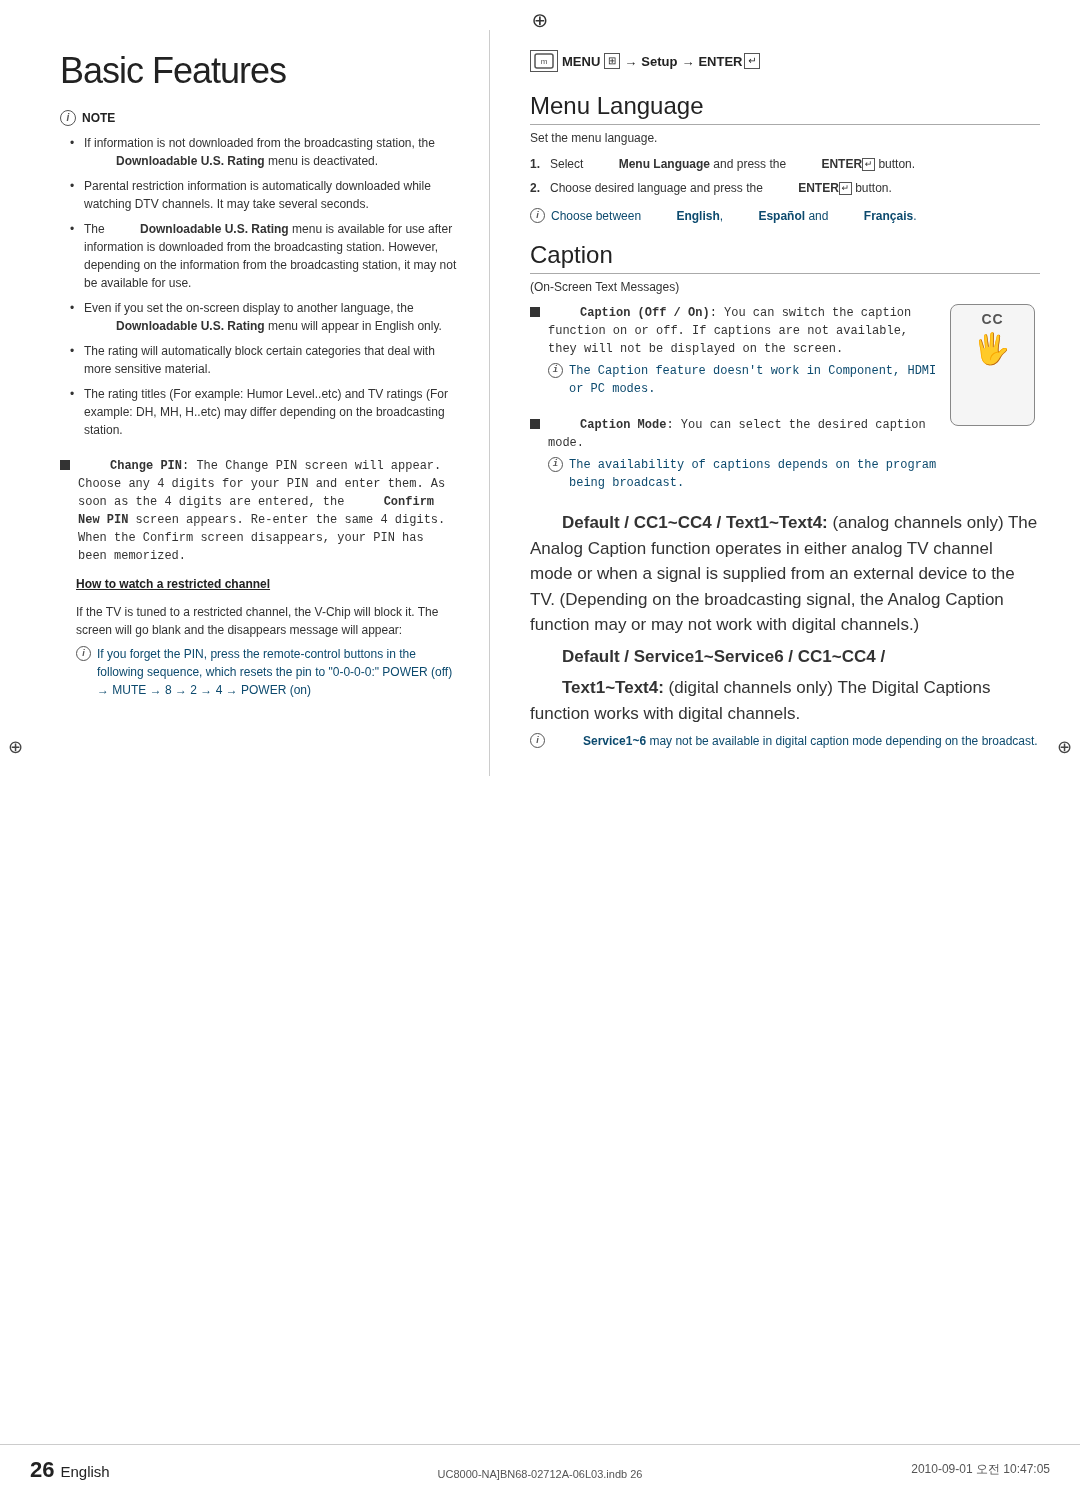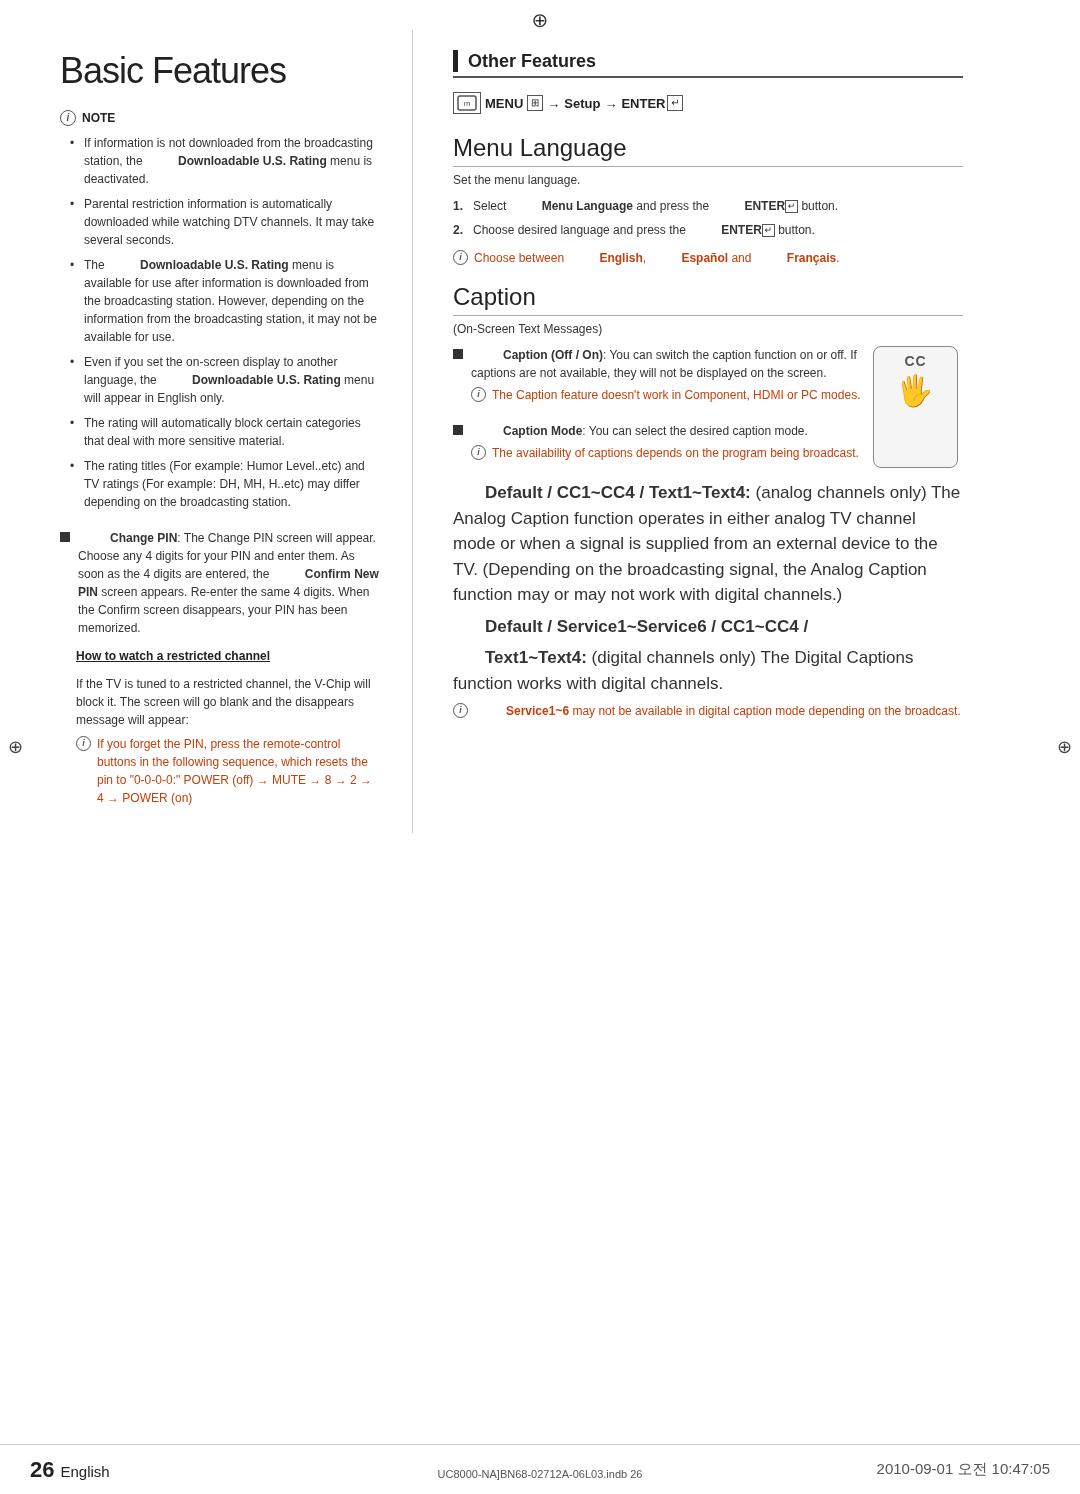--- a/index.html
+++ b/index.html
@@ -33,21 +33,21 @@
     }
 
     
     .columns {
       display: flex;
       width: 100%;
       padding-top: 30px;
     }
 
     .left-column {
-      width: 413px;
+      width: 490px;
       padding: 20px 30px 20px 60px;
       border-right: 1px solid #ccc;
     }
 
     .right-column {
       width: 590px;
       padding: 20px 40px 20px 40px;
     }
 
     
@@ -120,20 +120,21 @@
       background: #333;
       margin-top: 3px;
       margin-right: 8px;
       flex-shrink: 0;
     }
 
     .square-bullet-content {
       font-size: 12px;
       line-height: 1.5;
       color: #333;
+      font-family: Liberation Mono, monospace;
     }
 
     
     .sub-heading {
       font-size: 12px;
       font-weight: bold;
       margin-bottom: 12px;
       text-decoration: underline;
       color: #222;
     }
@@ -305,21 +306,21 @@
     .footer-file {
       font-size: 11px;
       color: #555;
       position: absolute;
       bottom: 14px;
       left: 50%;
       transform: translateX(-50%);
     }
 
     .footer-date {
-      font-size: 15px;
+      font-size: 12px;
       color: #555;
     }
 
     
     .left-compass {
       position: absolute;
       left: 8px;
       top: 50%;
       transform: translateY(-50%);
       font-size: 18px;
@@ -355,21 +356,21 @@
       font-weight: bold;
       margin-right: 6px;
       color: #555;
       flex-shrink: 0;
       margin-top: 1px;
     }
 
     .small-note-text {
       font-size: 12px;
       line-height: 1.5;
-      color: #c2410c;
+      color: #0c4a6e;
     }
 
     .indent-block {
       padding-left: 16px;
     }
 
     p.body-text {
       font-size: 17px;
       line-height: 1.5;
       color: #333;
@@ -422,24 +423,20 @@
         <div class="small-note">
           <span class="small-note-icon">i</span>
           <span class="small-note-text">If you forget the PIN, press the remote-control buttons in the following sequence, which resets the pin to "0-0-0-0:" POWER (off) → MUTE → 8 → 2 → 4 → POWER (on)</span>
         </div>
       </div>
 
     </div>
 
     <div class="right-column">
 
-      <div class="other-features-header">
-        <div class="other-features-bar"></div>
-        <span class="other-features-title">Other Features</span>
-      </div>
 
       <div class="menu-path">
         <span class="menu-icon-img">
           <svg width="20" height="16" viewBox="0 0 20 16">
             <rect x="1" y="1" width="18" height="14" rx="2" fill="none" stroke="#555" stroke-width="1.5"></rect>
             <text x="10" y="11" text-anchor="middle" font-size="8" fill="#555">m</text>
           </svg>
         </span>
         <span style="font-weight:bold; font-size:13px; margin-right:4px;">MENU</span>
         <span style="display:inline-block; border:1px solid #555; width:16px; height:16px; text-align:center; line-height:14px; font-size:10px; margin-right:4px;">⊞</span>

